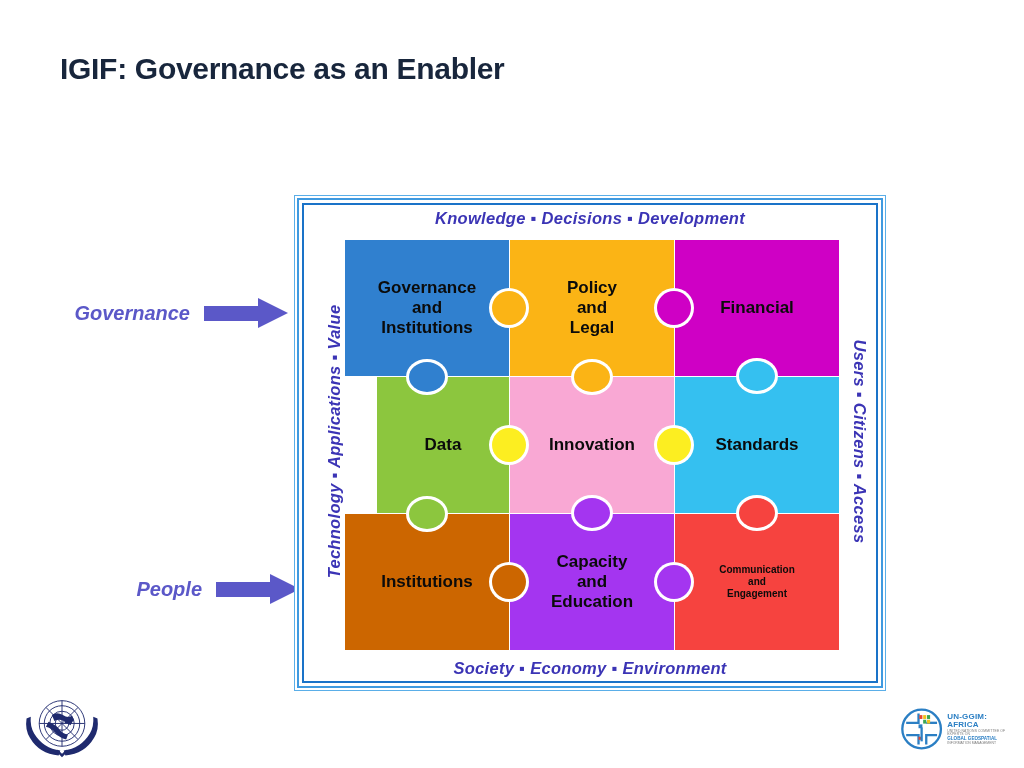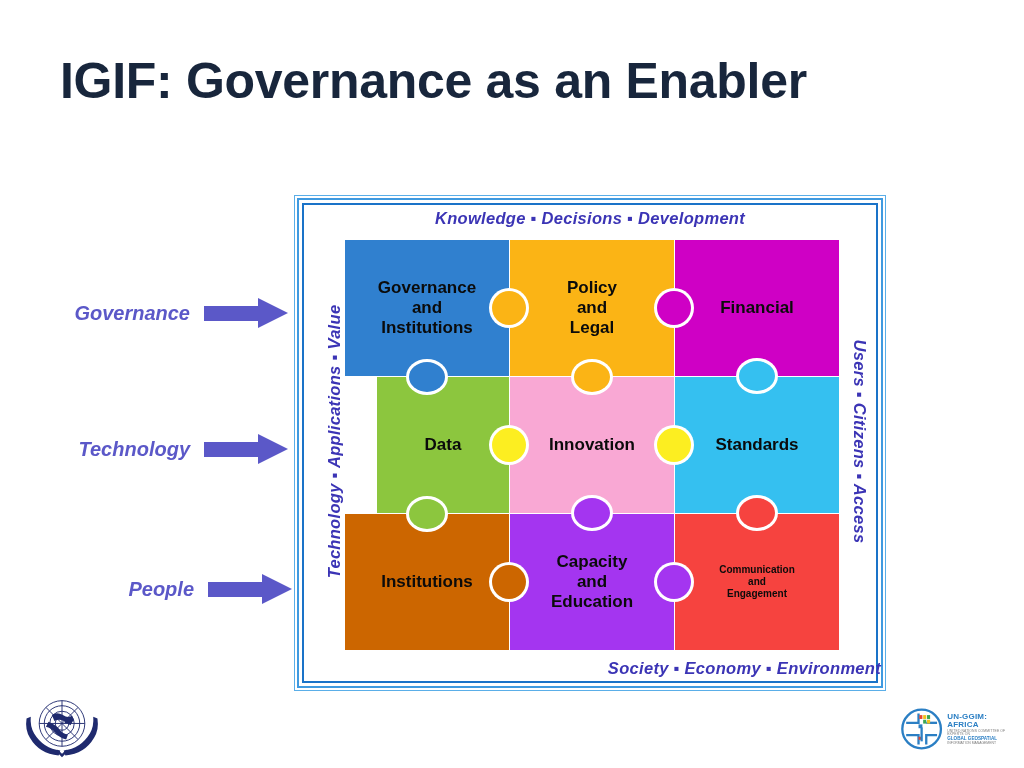--- a/index.html
+++ b/index.html
@@ -6,60 +6,60 @@
   body{
     width:1024px;height:768px;background:#ffffff;
     font-family:"Liberation Sans", sans-serif;
     overflow:hidden;position:relative;
   }
   #slide{position:absolute;inset:0;}
 
   
   #title{
     position:absolute;left:60px;top:52px;
-    font-size:50px;font-weight:bold;color:#18263c;
+    font-size:30px;font-weight:bold;color:#18263c;
     letter-spacing:-0.3px;white-space:nowrap;
   }
 
   
   .driver{position:absolute;height:46px;display:flex;align-items:center;}
   .driver .dlabel{
     font-style:italic;font-weight:bold;font-size:20px;color:#5b58c8;
     text-align:right;width:190px;padding-right:14px;white-space:nowrap;
   }
   .arrow{position:relative;width:86px;height:30px;}
   .arrow .shaft{
     position:absolute;left:0;top:8px;width:58px;height:15px;background:#5b58c8;
   }
   .arrow .head{
     position:absolute;left:54px;top:0;width:0;height:0;
     border-top:15px solid transparent;border-bottom:15px solid transparent;
     border-left:30px solid #5b58c8;
   }
   #driver-governance{left:0px;top:290px;}
   #driver-technology{left:0px;top:426px;}
-  #driver-people{left:4px;top:566px;}
+  #driver-people{left:12px;top:566px;}
 
   
   #frame{
     position:absolute;left:297px;top:198px;width:586px;height:490px;
     background:#ffffff;border:2px solid #3f9ae0;
     box-shadow:0 0 0 2px #ffffff, 0 0 0 3px #5aaee8;
     box-sizing:border-box;
   }
   #frame-inner{
     position:absolute;inset:3px;border:2px solid #1a73c8;box-sizing:border-box;
   }
 
   .edge-label{
     position:absolute;font-style:italic;font-weight:bold;color:#3b34b5;
     font-size:16.5px;white-space:nowrap;letter-spacing:0.3px;
   }
   #label-top{left:0;right:0;top:9px;text-align:center;}
-  #label-bottom{left:0;right:0;bottom:8px;text-align:right;}
+  #label-bottom{left:0;right:0;bottom:8px;text-align:center;}
   #label-left{
     left:-160px;top:232px;width:390px;text-align:center;
     transform:rotate(-90deg);transform-origin:center center;
   }
   #label-right{
     left:365px;top:232px;width:390px;text-align:center;
     transform:rotate(90deg);transform-origin:center center;
   }
 
   
@@ -103,27 +103,20 @@
   <div id="title">IGIF: Governance as an Enabler</div>
 
   <div class="driver" id="driver-governance">
     <div class="dlabel">Governance</div>
     <div class="arrow">
       <div class="shaft"></div>
       <div class="head"></div>
     </div>
   </div>
 
-  <div class="driver" id="driver-technology">
-    <div class="dlabel">Technology</div>
-    <div class="arrow">
-      <div class="shaft"></div>
-      <div class="head"></div>
-    </div>
-  </div>
 
   <div class="driver" id="driver-people">
     <div class="dlabel">People</div>
     <div class="arrow">
       <div class="shaft"></div>
       <div class="head"></div>
     </div>
   </div>
 
   <div id="frame">

